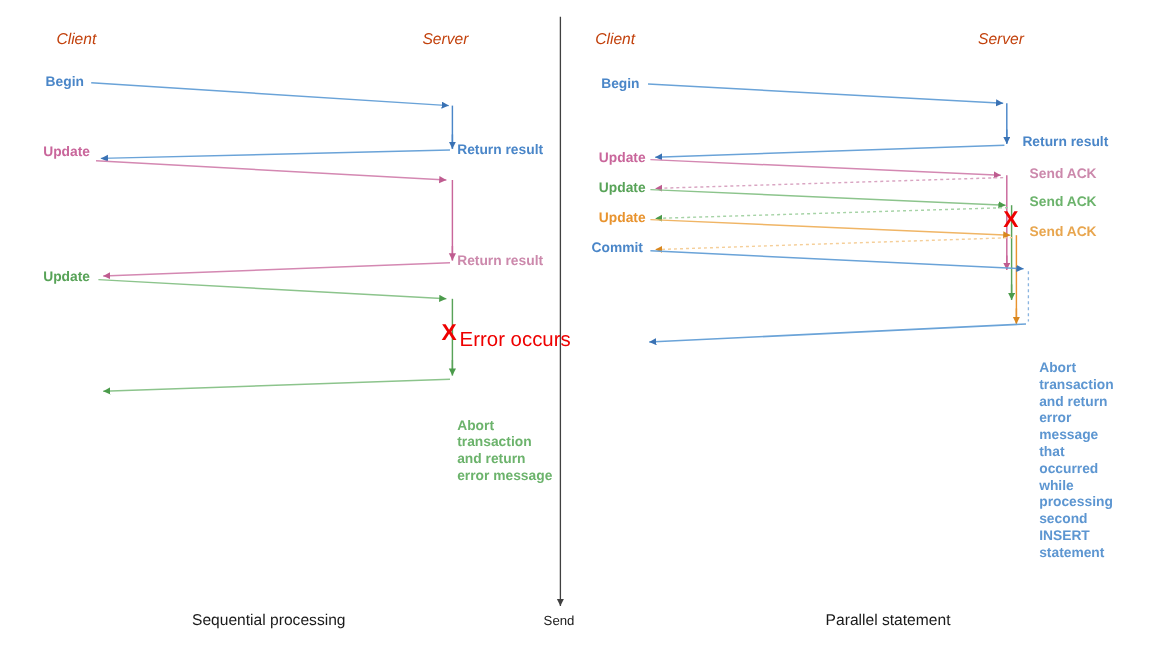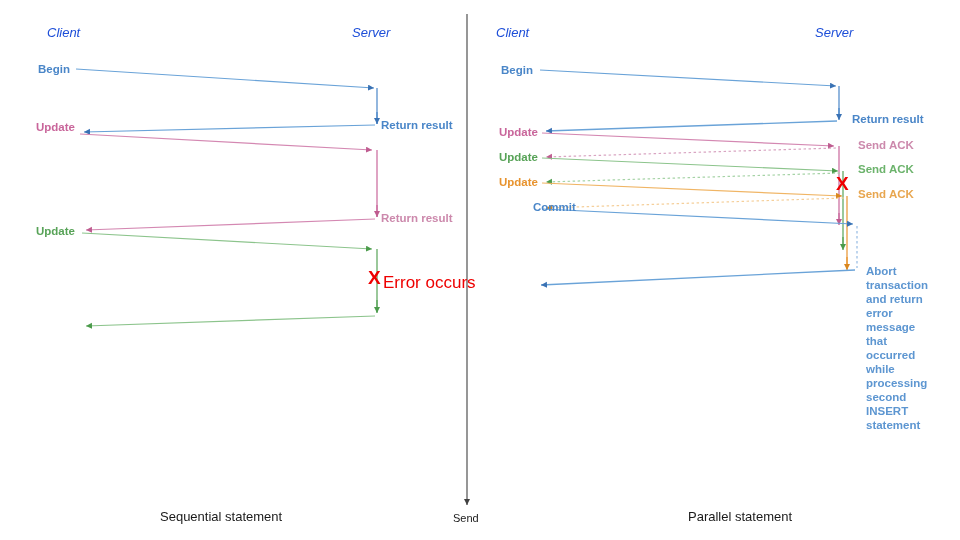--- a/index.html
+++ b/index.html
@@ -20,21 +20,21 @@
     position: absolute;
     left: 0;
     top: 0;
     width: 960px;
     height: 540px;
   }
   .lane-title {
     position: absolute;
     font-style: italic;
     font-size: 13px;
-    color: #1d4ed8;
+    color: #c2410c;
     white-space: nowrap;
   }
   .panel-caption {
     position: absolute;
     font-size: 13px;
     color: #1a1a1a;
     white-space: nowrap;
   }
   .axis-caption {
     position: absolute;
@@ -45,20 +45,21 @@
   .msg-label {
     position: absolute;
     font-size: 11.5px;
     white-space: nowrap;
     line-height: 13px;
     font-weight: bold;
   }
   .msg-label.wrapped {
     white-space: normal;
     line-height: 14px;
+    margin-top: 36px;
   }
   .error-label {
     position: absolute;
     font-size: 17px;
     color: #ee0000;
     white-space: nowrap;
   }
   .error-x {
     position: absolute;
     font-size: 19px;
@@ -156,34 +157,35 @@
 
   <div class="lane-title" style="left:47px; top:25px;">Client</div>
   <div class="lane-title" style="left:352px; top:25px;">Server</div>
 
   <div class="msg-label" style="left:38px; top:63px; color:#4a86c8;">Begin</div>
   <div class="msg-label" style="left:36px; top:121px; color:#c9669b;">Update</div>
   <div class="msg-label" style="left:36px; top:225px; color:#58a358;">Update</div>
 
   <div class="msg-label" style="left:381px; top:119px; color:#4a86c8;">Return result</div>
   <div class="msg-label" style="left:381px; top:212px; color:#cc89ac;">Return result</div>
+  <div class="msg-label wrapped" style="left:381px; top:312px; width:80px; color:#6cb36c;">Abort transaction and return error message</div>
 
   <div class="error-x" style="left:368px; top:268px;">X</div>
   <div class="error-label" style="left:383px; top:273px;">Error occurs</div>
 
-  <div class="panel-caption" style="left:160px; top:509px;">Sequential statement</div>
+  <div class="panel-caption" style="left:160px; top:509px;">Sequential processing</div>
 
   <div class="lane-title" style="left:496px; top:25px;">Client</div>
   <div class="lane-title" style="left:815px; top:25px;">Server</div>
 
   <div class="msg-label" style="left:501px; top:64px; color:#4a86c8;">Begin</div>
   <div class="msg-label" style="left:499px; top:126px; color:#c9669b;">Update</div>
   <div class="msg-label" style="left:499px; top:151px; color:#58a358;">Update</div>
   <div class="msg-label" style="left:499px; top:176px; color:#e8932e;">Update</div>
-  <div class="msg-label" style="left:493px; top:201px; color:#4a86c8;margin-left:40px;">Commit</div>
+  <div class="msg-label" style="left:493px; top:201px; color:#4a86c8;">Commit</div>
 
   <div class="msg-label" style="left:852px; top:113px; color:#4a86c8;">Return result</div>
   <div class="msg-label" style="left:858px; top:139px; color:#cc89ac;">Send ACK</div>
   <div class="msg-label" style="left:858px; top:163px; color:#6cb36c;">Send ACK</div>
   <div class="msg-label" style="left:858px; top:188px; color:#e8a64f;">Send ACK</div>
   <div class="msg-label wrapped" style="left:866px; top:264px; width:66px; color:#5d96d1;">Abort transaction and return error message that occurred while processing second INSERT statement</div>
 
   <div class="error-x" style="left:836px; top:174px;">X</div>
 
   <div class="panel-caption" style="left:688px; top:509px;">Parallel statement</div>

